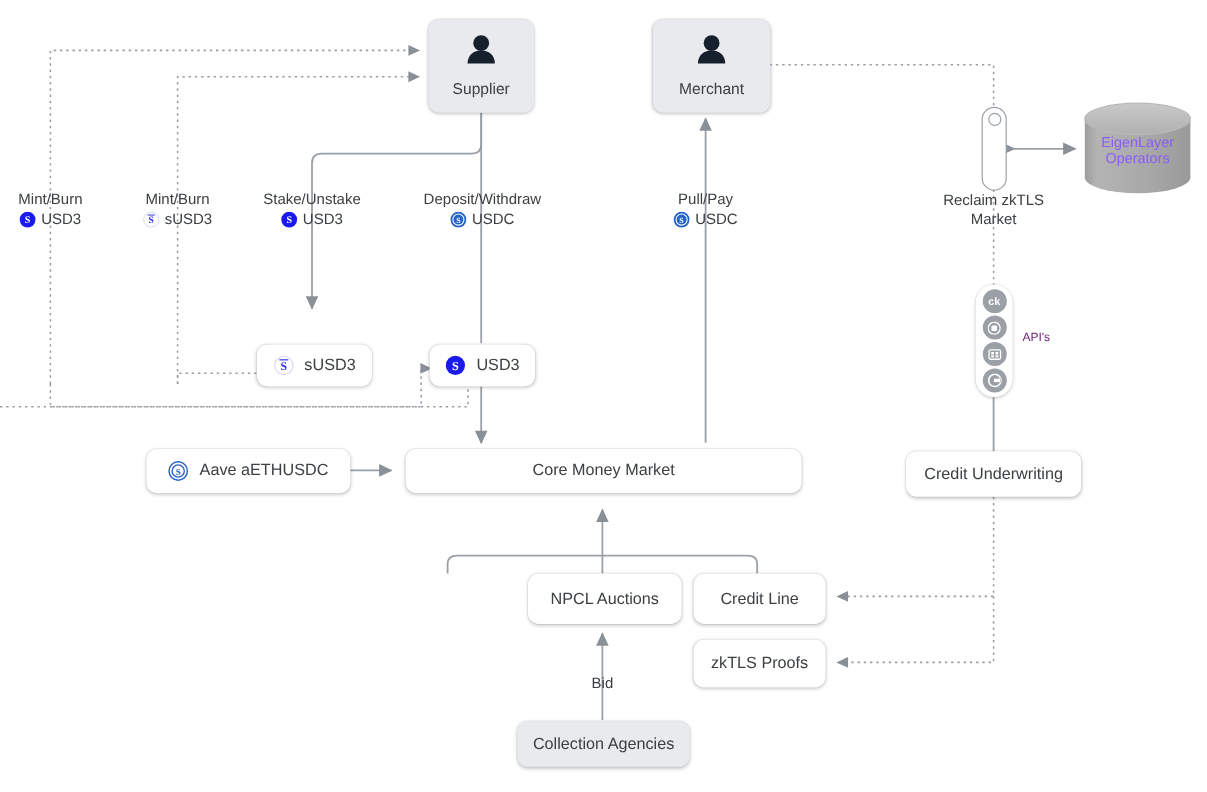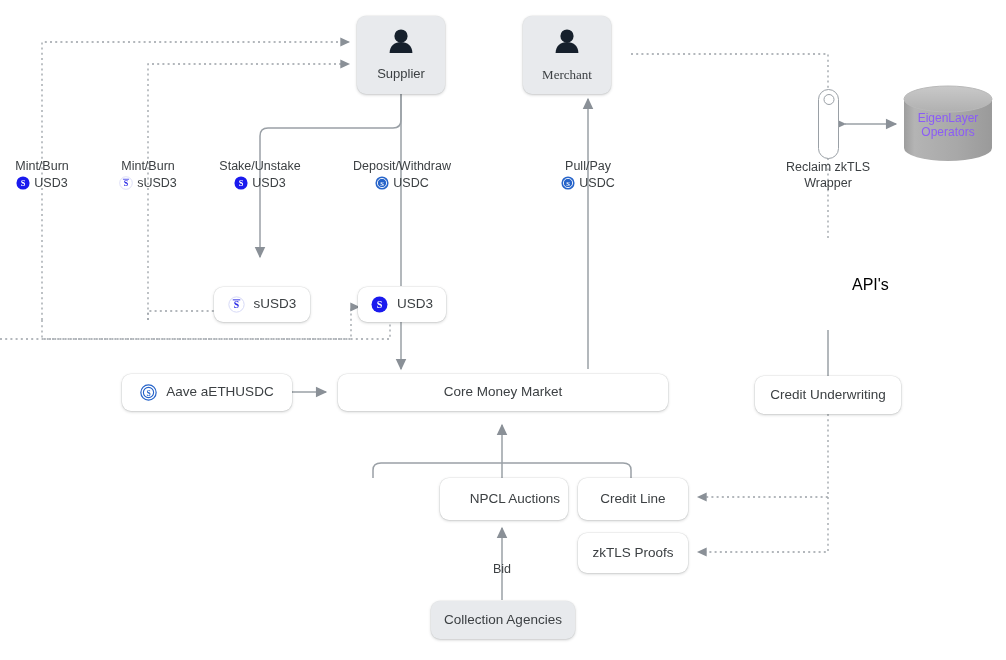--- a/index.html
+++ b/index.html
@@ -49,21 +49,21 @@
                 background:#fff;}
 
   
   .apistack{position:absolute;box-sizing:border-box;border-radius:17px;background:#fff;
             box-shadow:0 1px 3px rgba(60,64,67,.24),0 0 0 .6px rgba(60,64,67,.08);
             display:flex;flex-direction:column;align-items:center;justify-content:center;gap:2px;}
   .apistack .api{width:20px;height:20px;border-radius:50%;background:#9aa0a6;
                  display:flex;align-items:center;justify-content:center;
                  color:#fff;font-size:9px;font-weight:bold;}
   .apistack .api svg{display:block;}
-  .apilabel{position:absolute;font-size:16px;color:#000000;}
+  .apilabel{position:absolute;font-size:10px;color:#701a75;}
 </style>
 </head>
 <body>
 
 <div id="stage">
 
   <svg class="wires" viewBox="0 0 1006 660">
     <defs>
       <marker id="ahS" markerWidth="9" markerHeight="9" refX="7.2" refY="4.5" orient="auto">
         <path d="M0.5,1 L8,4.5 L0.5,8 z" fill="#8a9097"></path>
@@ -114,21 +114,21 @@
   <div class="node grey actor" style="left:357px;top:16px;width:88px;height:78px;">
     <span class="glyph">
       <svg width="30" height="26" viewBox="0 0 30 26" aria-hidden="true">
         <circle cx="15" cy="8" r="6.6" fill="#16202c"></circle>
         <path d="M3.6,25 C3.6,17.6 9,14 15,14 C21,14 26.4,17.6 26.4,25 Z" fill="#16202c"></path>
       </svg>
     </span>
     <span class="nm">Supplier</span>
   </div>
 
-  <div class="node grey actor" style="left:523px;top:16px;width:88px;height:78px;font-family:Liberation Serif, serif;">
+  <div class="node grey actor" style="left:544px;top:16px;width:98px;height:78px;">
     <span class="glyph">
       <svg width="30" height="26" viewBox="0 0 30 26" aria-hidden="true">
         <circle cx="15" cy="8" r="6.6" fill="#16202c"></circle>
         <path d="M3.6,25 C3.6,17.6 9,14 15,14 C21,14 26.4,17.6 26.4,25 Z" fill="#16202c"></path>
       </svg>
     </span>
     <span class="nm">Merchant</span>
   </div>
 
   <div class="cyl" style="left:900px;top:84px;width:96px;height:80px;">
@@ -152,23 +152,48 @@
       <div>EigenLayer</div>
       <div>Operators</div>
     </div>
   </div>
 
   <div class="capsule" style="left:818px;top:89px;width:21px;height:70px;">
     <span class="dot"></span>
   </div>
   <div class="elabel" style="left:763px;top:159px;width:130px;">
     <div>Reclaim zkTLS</div>
-    <div>Wrapper</div>
-  </div>
-
+    <div>Market</div>
+  </div>
+
+  <div class="apistack" style="left:813px;top:237px;width:31px;height:94px;">
+    <span class="api">ck</span>
+    <span class="api">
+      <svg width="11" height="11" viewBox="0 0 11 11" aria-hidden="true">
+        <circle cx="5.5" cy="5.5" r="5" fill="none" stroke="#fff" stroke-width="1.1"></circle>
+        <rect x="3.2" y="3.2" width="4.6" height="4.6" rx="1" fill="#fff"></rect>
+      </svg>
+    </span>
+    <span class="api">
+      <svg width="12" height="11" viewBox="0 0 12 11" aria-hidden="true">
+        <rect x="1.2" y="1.6" width="9.6" height="7.8" rx="1.2" fill="none" stroke="#fff" stroke-width="1.1"></rect>
+        <rect x="3" y="3.3" width="2.3" height="2.1" fill="#fff"></rect>
+        <rect x="6.6" y="3.3" width="2.3" height="2.1" fill="#fff"></rect>
+        <rect x="3" y="6.1" width="2.3" height="1.7" fill="#fff"></rect>
+        <rect x="6.6" y="6.1" width="2.3" height="1.7" fill="#fff"></rect>
+      </svg>
+    </span>
+    <span class="api">
+      <svg width="12" height="12" viewBox="0 0 12 12" aria-hidden="true">
+        <circle cx="6" cy="6" r="5.1" fill="none" stroke="#fff" stroke-width="1.4"></circle>
+        <rect x="5.6" y="4.4" width="5.6" height="3.2" fill="#9aa0a6"></rect>
+        <rect x="5.3" y="4.6" width="5.4" height="2.8" fill="#fff"></rect>
+      </svg>
+    </span>
+  </div>
   <div class="apilabel" style="left:852px;top:276px;">API's</div>
 
   <div class="elabel" style="left:-10px;top:158px;width:104px;">
     <div>Mint/Burn</div>
     <div class="row2">
       <span class="coin">
         <svg viewBox="0 0 20 20" aria-hidden="true">
             <circle cx="10" cy="10" r="9.4" fill="#1a1aee"></circle>
           <text x="10" y="14.4" text-anchor="middle" font-family="Liberation Serif, serif" font-size="12" font-weight="bold" fill="#fff">S</text>
           <rect x="8.8" y="3.2" width="2.4" height="13.6" rx="1.1" fill="#fff" opacity="0.0"></rect>
@@ -275,21 +300,21 @@
 
   <div class="node" style="left:338px;top:374px;width:330px;height:37px;">
     <span class="lbl">Core Money Market</span>
   </div>
 
   <div class="node" style="left:755px;top:376px;width:146px;height:38px;">
     <span class="lbl">Credit Underwriting</span>
   </div>
 
 
-  <div class="node" style="left:440px;top:478px;width:128px;height:42px;justify-content:flex-end;">
+  <div class="node" style="left:440px;top:478px;width:128px;height:42px;">
     <span class="lbl">NPCL Auctions</span>
   </div>
 
   <div class="node" style="left:578px;top:478px;width:110px;height:42px;">
     <span class="lbl">Credit Line</span>
   </div>
 
   <div class="node" style="left:578px;top:533px;width:110px;height:40px;">
     <span class="lbl">zkTLS Proofs</span>
   </div>

